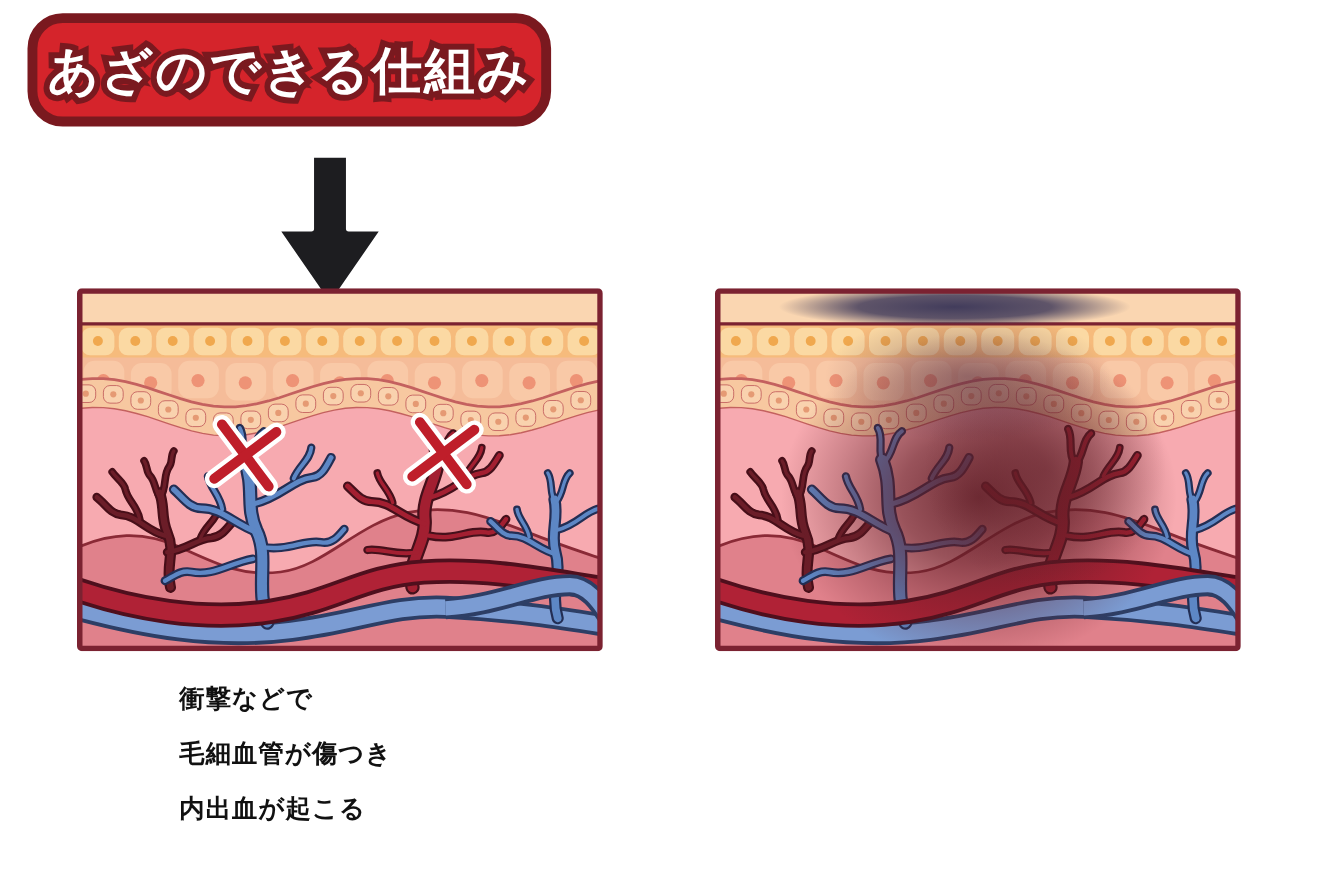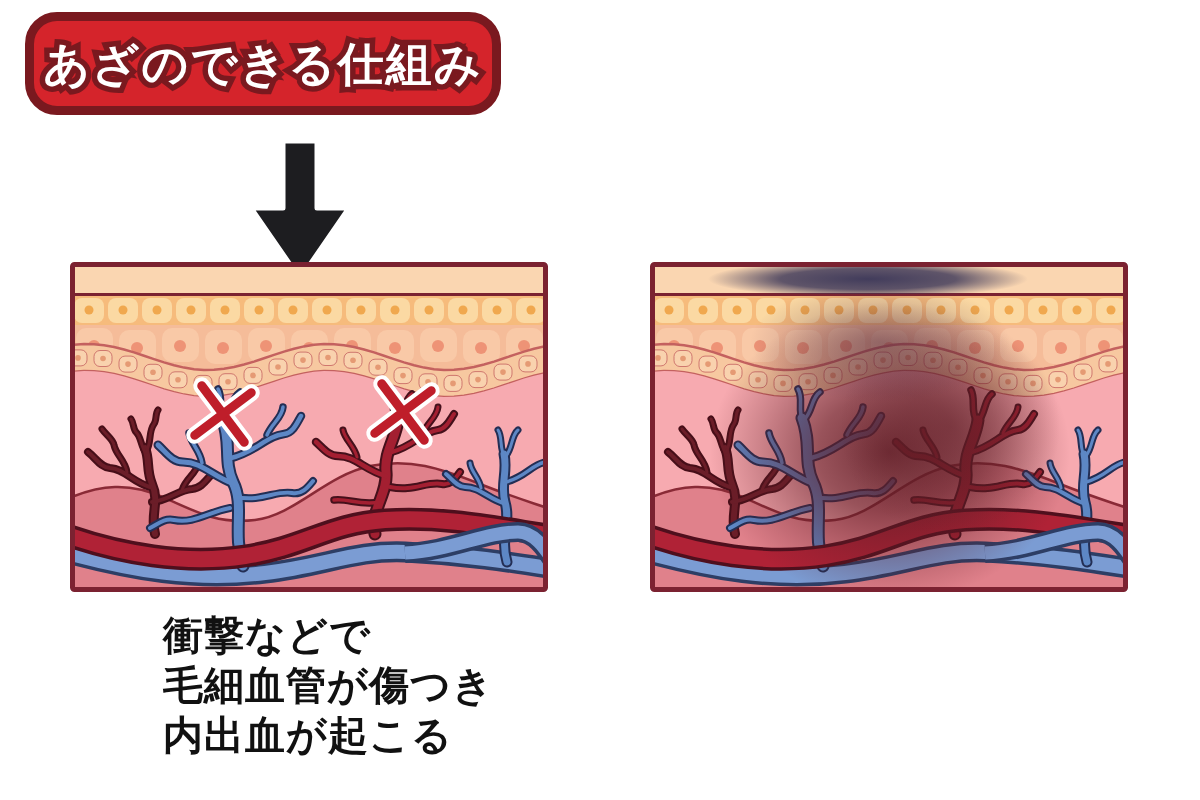--- a/index.html
+++ b/index.html
@@ -30,21 +30,21 @@
 
   
   .panel{position:absolute;top:262px;width:478px;height:330px;}
   .panel svg{display:block;width:478px;height:330px;}
   #panel-before{left:70px;}
   #panel-after{left:650px;}
 
   
   .caption{
     position:absolute;top:610px;width:430px;
-    font-size:40px;font-weight:bold;color:#111;
+    font-size:23px;font-weight:bold;color:#111;
     line-height:50px;letter-spacing:1px;white-space:pre-line;
   }
   #caption-before{left:163px;}
   #caption-after{left:735px;}
 </style>
 </head>
 <body>
 
 <div class="stage">
 

